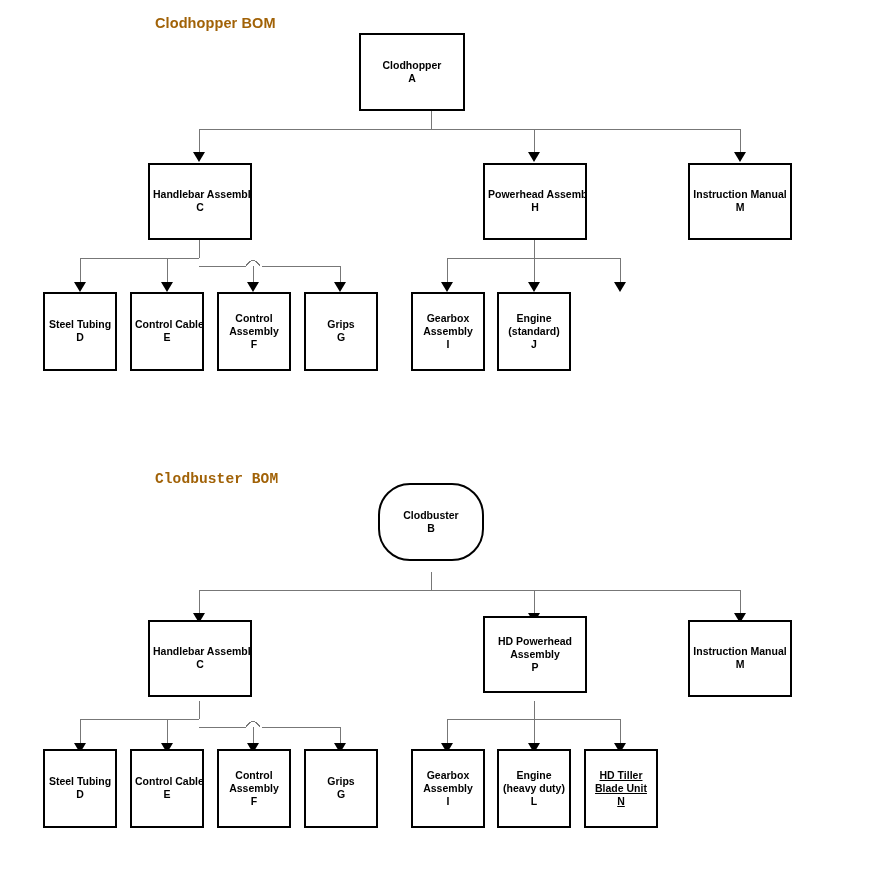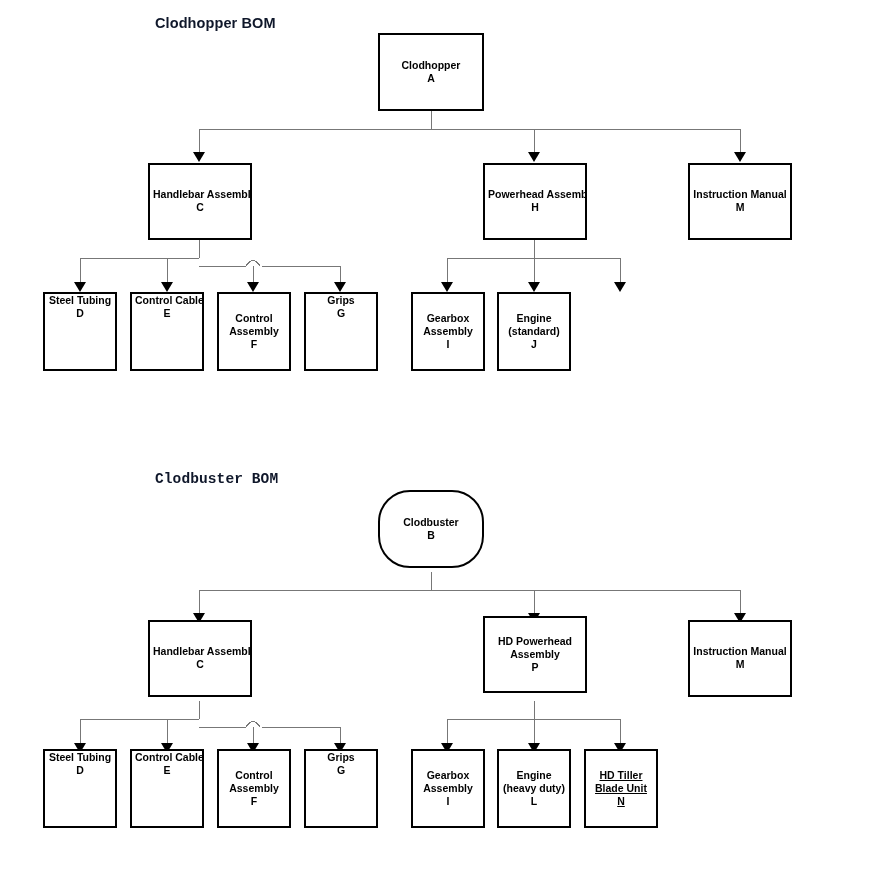--- a/index.html
+++ b/index.html
@@ -23,21 +23,21 @@
   }
   #bom-clodhopper { top: 0px; height: 450px; }
   #bom-clodbuster { top: 446px; height: 442px; }
 
   .bom-title {
     position: absolute;
     font-size: 14.5px;
     font-weight: bold;
     letter-spacing: 0.1px;
     white-space: nowrap;
-    color: #0f172a;
+    color: #a16207;
   }
 
   .connectors {
     position: absolute;
     left: 0;
     top: 0;
     width: 894px;
     height: 450px;
     pointer-events: none;
   }
@@ -69,21 +69,21 @@
   }
 
   
   .n-root { width: 106px; height: 78px; }
   .n-mid  { width: 104px; height: 77px; }
   .n-leaf { width: 74px; height: 79px; }
 
   .n-root .lines { padding-top: 24px; }
   .n-mid  .lines { padding-top: 23px; }
   .n-mid.three .lines { padding-top: 17px; }
-  .n-leaf .lines { }
+  .n-leaf .lines { padding-top: 24px; }
   .n-leaf.three .lines { padding-top: 18px; }
 </style>
 </head>
 <body>
 
 <div class="diagram" id="bom-clodhopper">
 
   <div class="bom-title" style="left:155px; top:15px;">Clodhopper BOM</div>
 
   <svg class="connectors" viewBox="0 0 894 450" width="894" height="450">
@@ -125,21 +125,21 @@
       <polygon points="161,282 173,282 167,292"></polygon>
       <polygon points="247,282 259,282 253,292"></polygon>
       <polygon points="334,282 346,282 340,292"></polygon>
 
       <polygon points="441,282 453,282 447,292"></polygon>
       <polygon points="528,282 540,282 534,292"></polygon>
       <polygon points="614,282 626,282 620,292"></polygon>
     </g>
   </svg>
 
-  <div class="node n-root" style="left:378px; top:33px;align-items:center;">
+  <div class="node n-root" style="left:359px; top:33px;align-items:center;">
     <div class="lines">
       <span class="ln">Clodhopper</span>
       <span class="ln">A</span>
     </div>
   </div>
 
   <div class="node n-mid" style="left:148px; top:163px;">
     <div class="lines">
       <span class="ln">Handlebar Assembly</span>
       <span class="ln">C</span>
@@ -235,21 +235,21 @@
       <polygon points="74,293 86,293 80,303"></polygon>
       <polygon points="161,293 173,293 167,303"></polygon>
       <polygon points="247,293 259,293 253,303"></polygon>
       <polygon points="334,293 346,293 340,303"></polygon>
       <polygon points="441,293 453,293 447,303"></polygon>
       <polygon points="528,293 540,293 534,303"></polygon>
       <polygon points="614,293 626,293 620,303"></polygon>
     </g>
   </svg>
 
-  <div class="node n-root" style="left:378px; top:44px;border-radius:32px;">
+  <div class="node n-root" style="left:378px; top:37px;border-radius:32px;">
     <div class="lines">
       <span class="ln">Clodbuster</span>
       <span class="ln">B</span>
     </div>
   </div>
 
   <div class="node n-mid" style="left:148px; top:174px;">
     <div class="lines">
       <span class="ln">Handlebar Assembly</span>
       <span class="ln">C</span>

